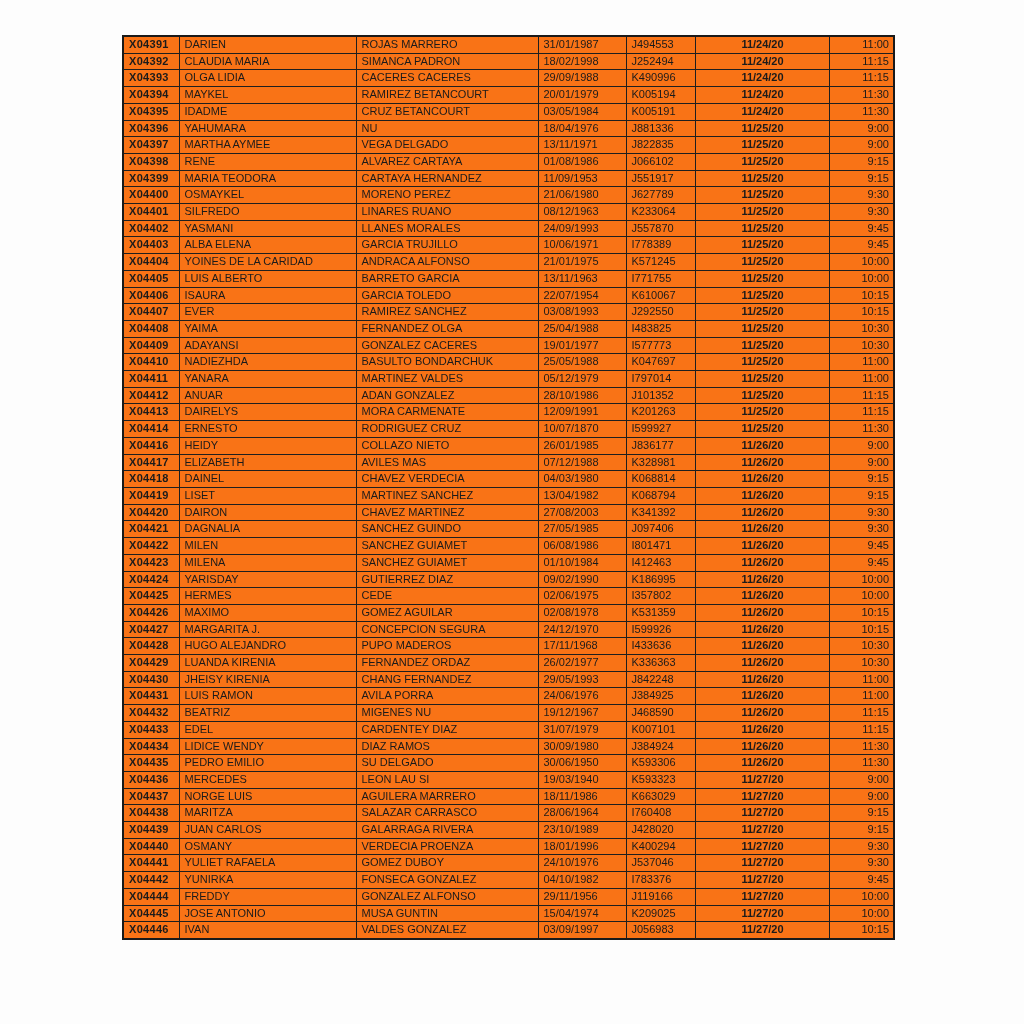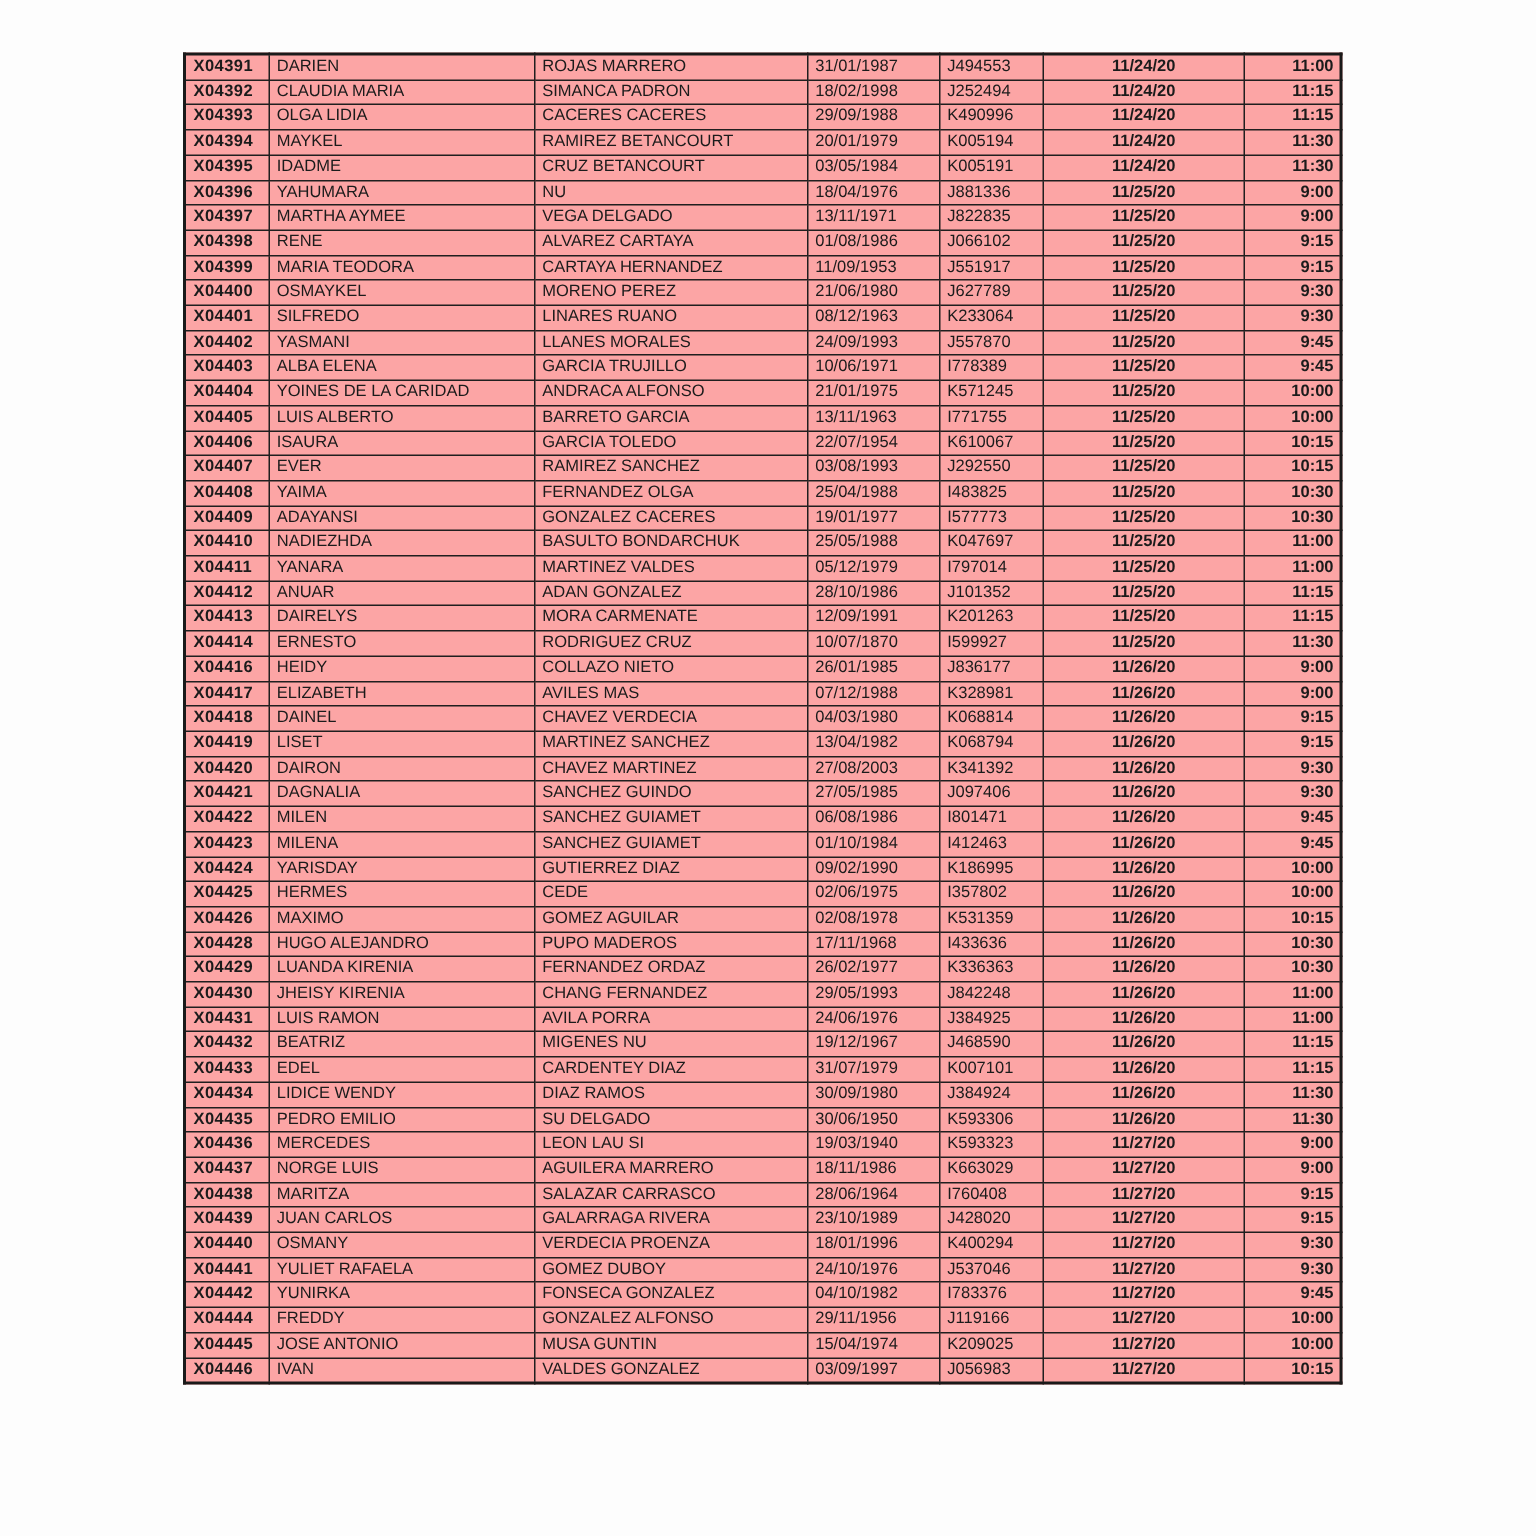--- a/index.html
+++ b/index.html
@@ -17,40 +17,40 @@
     background: #fdfdfd;
     overflow: hidden;
   }
   table.appt {
     position: absolute;
     left: 122px;
     top: 35px;
     width: 771px;
     border-collapse: collapse;
     table-layout: fixed;
-    background: #fca5a5;
+    background: #f97316;
     border: 2px solid #1a1a1a;
   }
   table.appt td {
     border: 1px solid #1f1f1f;
     height: 15.7px;
     line-height: 15.7px;
     font-size: 11px;
     color: #1b1b1b;
     padding: 0 4px 0 5px;
     white-space: nowrap;
     overflow: hidden;
   }
   td.c-id      { font-weight: bold; letter-spacing: 0.3px; }
   td.c-first   { }
   td.c-last    { }
   td.c-dob     { }
   td.c-pass    { }
   td.c-date    { font-weight: bold; text-align: center; padding-right: 7px; border-left: 2px solid #1a1a1a; }
-  td.c-time    { font-weight: bold; text-align: right; padding-right: 6px; }
+  td.c-time    { font-weight: normal; text-align: right; padding-right: 6px; }
 </style>
 </head>
 <body>
 
 <div class="page">
   <table class="appt">
     <colgroup>
       <col style="width:56px">
       <col style="width:177px">
       <col style="width:182px">
@@ -369,20 +369,29 @@
         <tr>
     <td class="c-id">X04426</td>
     <td class="c-first">MAXIMO</td>
     <td class="c-last">GOMEZ AGUILAR</td>
     <td class="c-dob">02/08/1978</td>
     <td class="c-pass">K531359</td>
     <td class="c-date">11/26/20</td>
     <td class="c-time">10:15</td>
   </tr>
         <tr>
+    <td class="c-id">X04427</td>
+    <td class="c-first">MARGARITA J.</td>
+    <td class="c-last">CONCEPCION SEGURA</td>
+    <td class="c-dob">24/12/1970</td>
+    <td class="c-pass">I599926</td>
+    <td class="c-date">11/26/20</td>
+    <td class="c-time">10:15</td>
+  </tr>
+        <tr>
     <td class="c-id">X04428</td>
     <td class="c-first">HUGO ALEJANDRO</td>
     <td class="c-last">PUPO MADEROS</td>
     <td class="c-dob">17/11/1968</td>
     <td class="c-pass">I433636</td>
     <td class="c-date">11/26/20</td>
     <td class="c-time">10:30</td>
   </tr>
         <tr>
     <td class="c-id">X04429</td>

